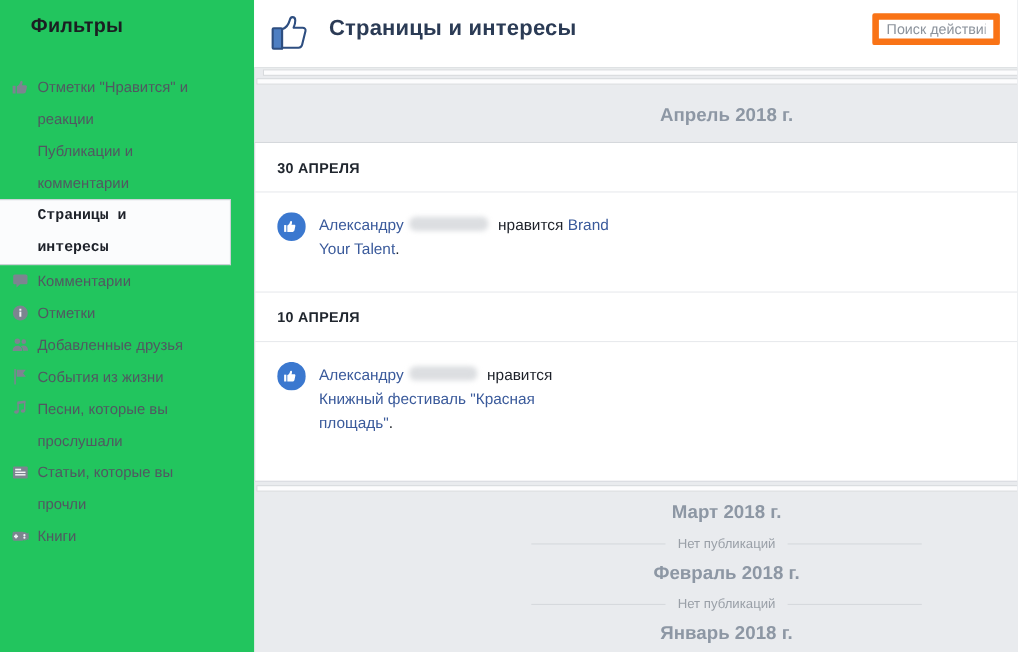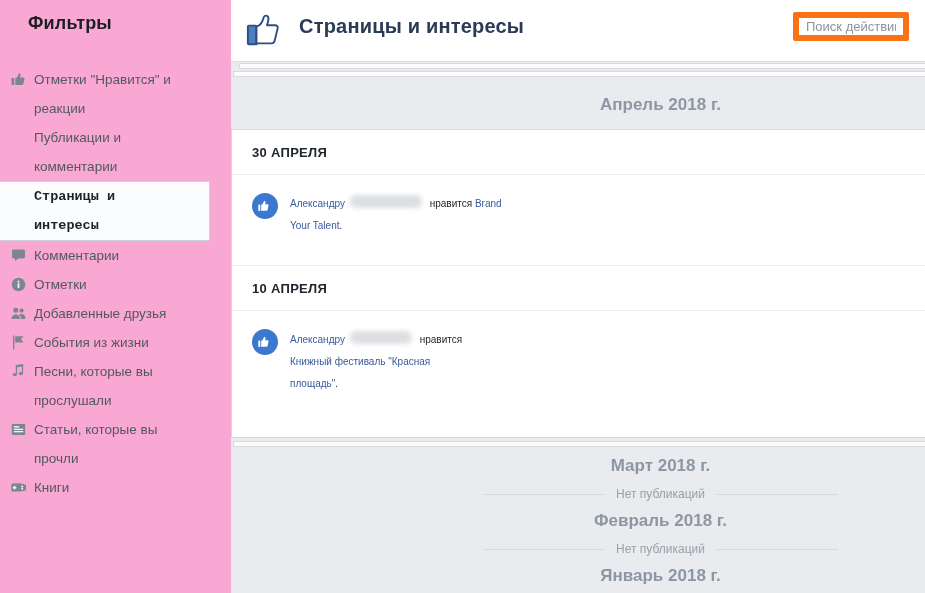--- a/index.html
+++ b/index.html
@@ -1,21 +1,21 @@
 <!DOCTYPE html>
 <html><head>
 <meta charset="utf-8">
 <style>
   * { margin:0; padding:0; box-sizing:border-box; }
   html,body { width:925px; height:593px; }
   body { font-family:"Liberation Sans","DejaVu Sans",sans-serif; background:#e9ebee; }
   .app { position:relative; width:925px; height:593px; overflow:hidden; background:#e9ebee; }
 
   
-  .sidebar { position:absolute; left:0; top:0; width:231px; height:593px; background:#f9a8d4; }
+  .sidebar { position:absolute; left:0; top:0; width:231px; height:593px; background:#22c55e; }
   .sidebar h2 { margin:13px 0 0 28px; font-size:18px; color:#1b1e22; letter-spacing:.2px; }
   .filter-list { margin-top:31px; }
   .f-item { position:relative; padding:0 14px 0 34px; line-height:29px; font-size:13.5px;
             color:#515861; white-space:pre-line; cursor:pointer; }
   .f-item .ficon { position:absolute; left:10px; top:6px; width:17px; height:17px; }
   .f-item .ficon svg { display:block; width:17px; height:17px; }
   .f-item.selected { background:#fbfcfd; border:1px solid #ccd1d6; border-left:none;
             margin-right:21px; font-weight:bold; color:#1d2129;font-family:Liberation Mono, monospace; }
 
   
@@ -37,21 +37,21 @@
   .month-header { margin:16px 0 12px; text-align:center; font-size:17px; font-weight:bold;
             color:#8d97a4; line-height:24px; }
 
   .card { background:#fff; border:1px solid #d5d8dc; }
   .day-label { padding:15px 20px 14px; font-size:13px; font-weight:bold; color:#20262e; letter-spacing:.3px; }
   .divider { height:1px; background:#e8eaed; }
   .entry { display:flex; padding:18px 20px 28px; }
   .entry:last-child { padding-bottom:42px; }
   .badge { flex:0 0 26px; width:26px; height:26px; margin-right:12px; }
   .badge svg { display:block; }
-  .entry-text { font-size:10px; line-height:22px; color:#1d2129; max-width:340px; }
+  .entry-text { font-size:14px; line-height:22px; color:#1d2129; max-width:340px; }
   .lnk { color:#3a5a9b; cursor:pointer; }
   .censored { display:inline-block; height:13px; background:#dcdee1; border-radius:6px;
             filter:blur(2.5px); vertical-align:-1px; margin:0 5px; }
 
   .em-month { margin-top:8px; text-align:center; font-size:17px; font-weight:bold;
             color:#8d97a4; line-height:22px; }
   .em-note { display:flex; align-items:center; justify-content:center; margin-top:10px;
             font-size:12px; color:#9aa0a8; line-height:15px; }
   .em-note .line { width:122px; height:1px; background:#d6d9dd; margin:0 11px; }
 </style>

